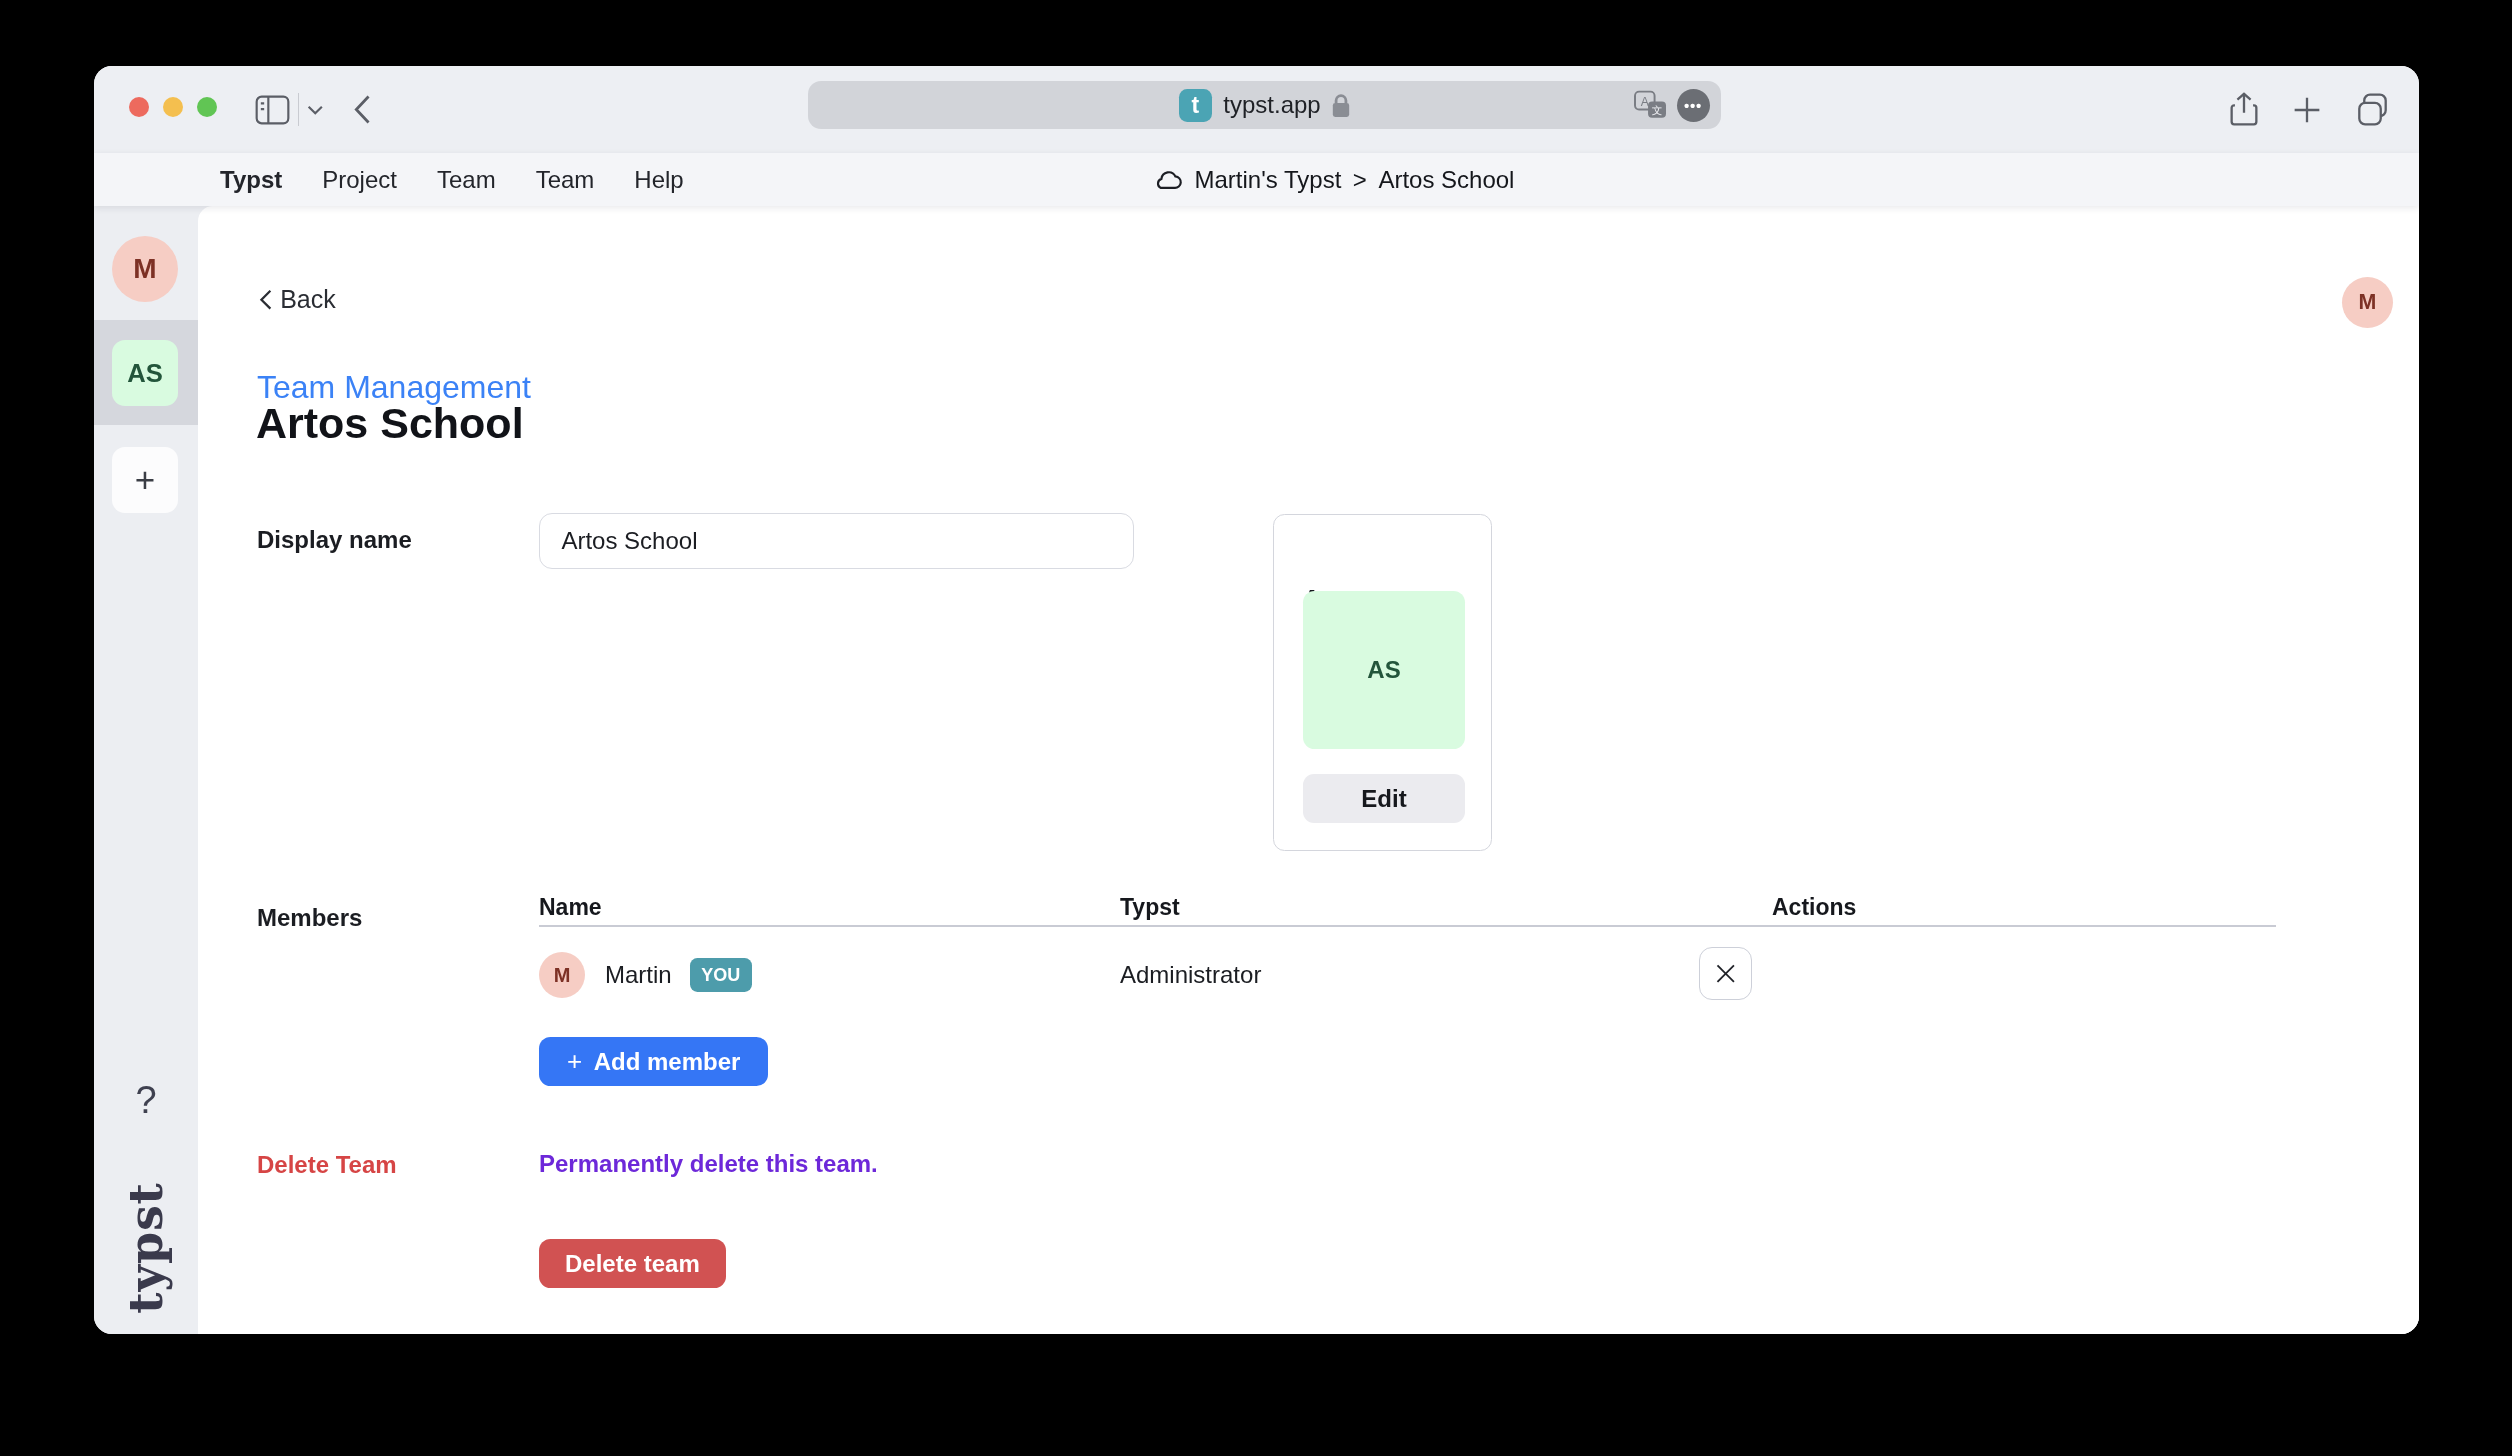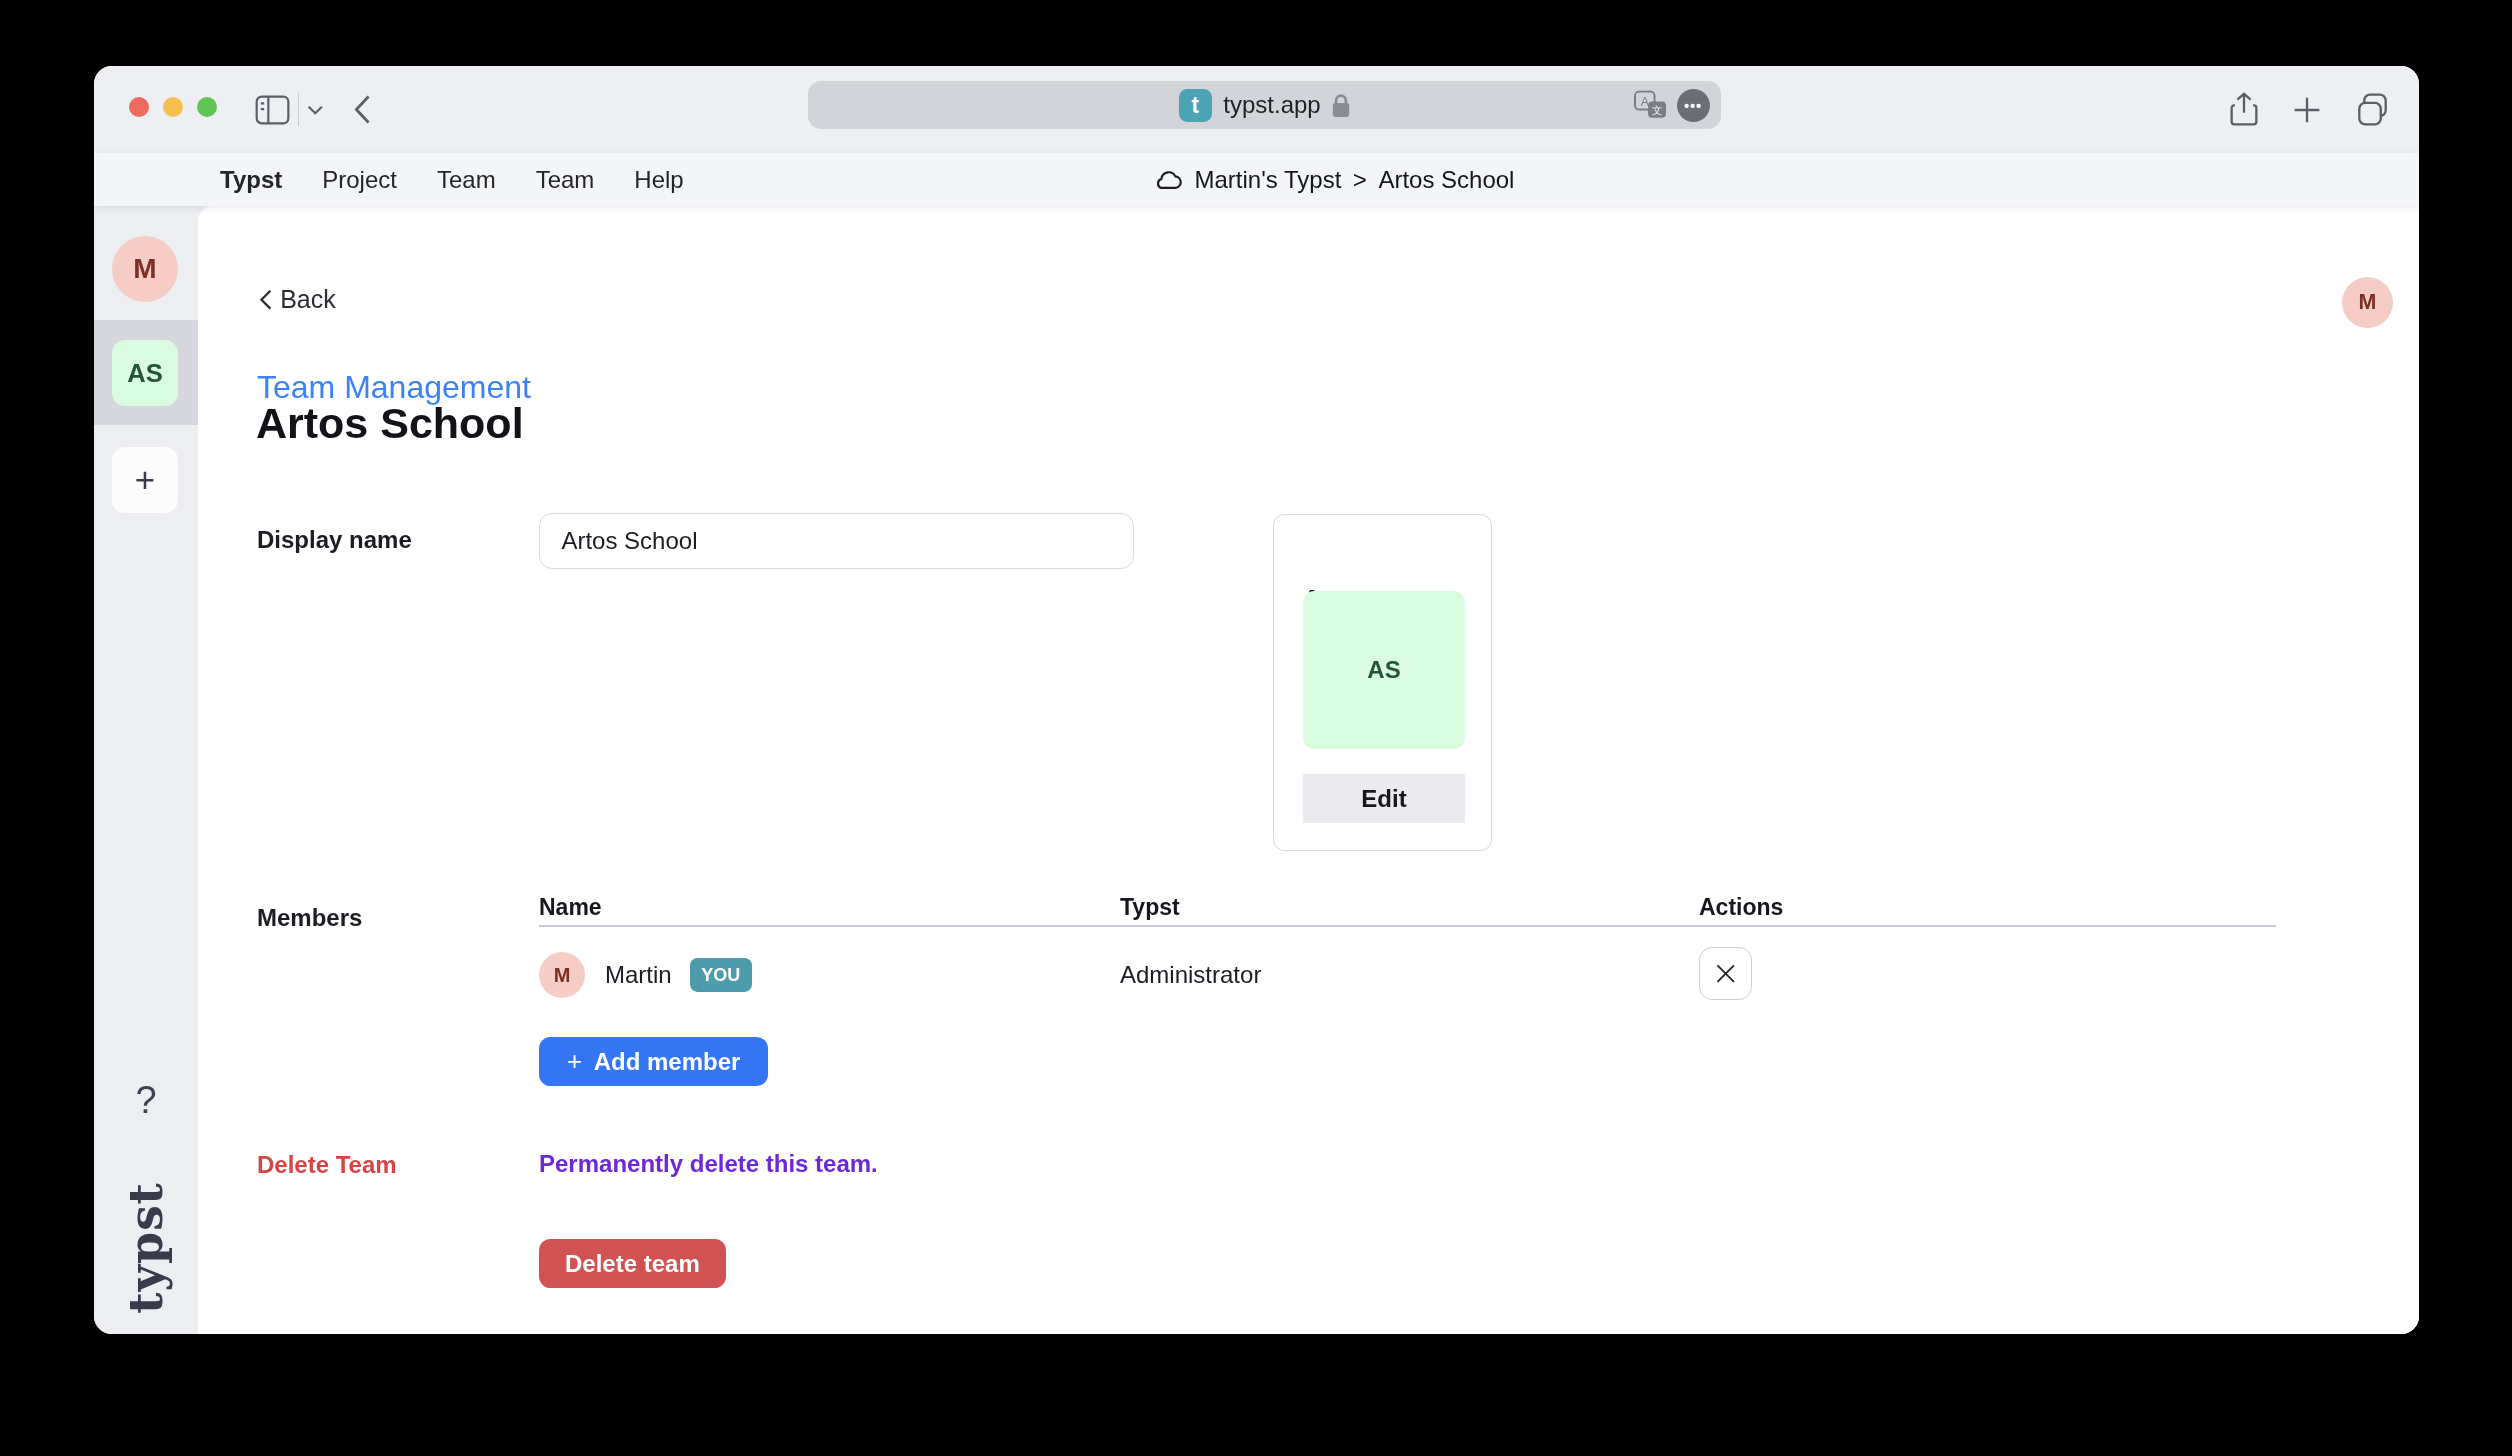--- a/index.html
+++ b/index.html
@@ -70,26 +70,26 @@
                 border:1.6px solid #d9dbe2; border-radius:13px; font-size:24px; color:#1b1d22;
                 padding:0 21.4px; background:#fff; outline:none; font-family:inherit; }
 
   .avatar-card { position:absolute; left:1075px; top:308px; width:219px; height:337px;
                  border:1.6px solid #d4d6dd; border-radius:11.5px; background:#fff; }
   .avatar-card .card-title { position:absolute; left:29px; top:30px; font-size:25px; font-weight:bold; color:#16181d;margin-top:40px; }
   .avatar-card .team-avatar { position:absolute; left:29px; top:76px; width:162px; height:158px;
                  border-radius:11.5px; background:#d9fbe0; color:#23553b; font-weight:bold; font-size:24px;
                  display:flex; align-items:center; justify-content:center; }
   .avatar-card .edit-btn { position:absolute; left:29px; top:259px; width:162px; height:49px;
-                 border:none; border-radius:0; background:#ebebef; font-size:24px; font-weight:bold;
+                 border:none; border-radius:11px; background:#ebebef; font-size:24px; font-weight:bold;
                  color:#16181d; font-family:inherit; cursor:pointer; }
 
   .lbl-members { left:59px; top:690px;margin-top:8px; }
   .th { position:absolute; top:688px; font-size:23px; font-weight:bold; color:#16181d; }
-  .th-name { left:341px; } .th-role { left:922px; } .th-actions { left:1501px; }
+  .th-name { left:341px; } .th-role { left:922px; } .th-actions { left:1574px; }
   .table-divider { position:absolute; left:341px; top:719px; width:1737px; height:1.6px; background:#c9cbd4; }
 
   .member-row { position:absolute; left:341px; top:746px; height:46px; display:flex; align-items:center; }
   .row-avatar { width:46px; height:46px; border-radius:50%; background:#f6cdc4; color:#7d3125;
                 font-weight:bold; font-size:20px; display:flex; align-items:center; justify-content:center; }
   .row-name { margin-left:20px; font-size:24px; color:#1b1d22; }
   .you-badge { margin-left:18px; background:#4d9cab; color:#fff; font-weight:bold; font-size:18px;
                padding:6.6px 11.5px; border-radius:7.4px; }
   .cell-role { position:absolute; left:922px; top:755px; font-size:24px; color:#1b1d22; }
   .remove-btn { position:absolute; left:1501px; top:741px; width:53px; height:53px;

